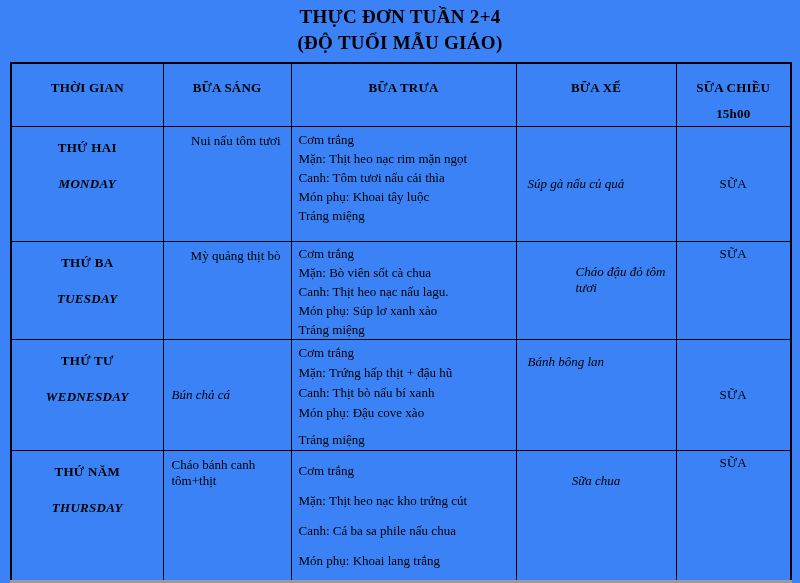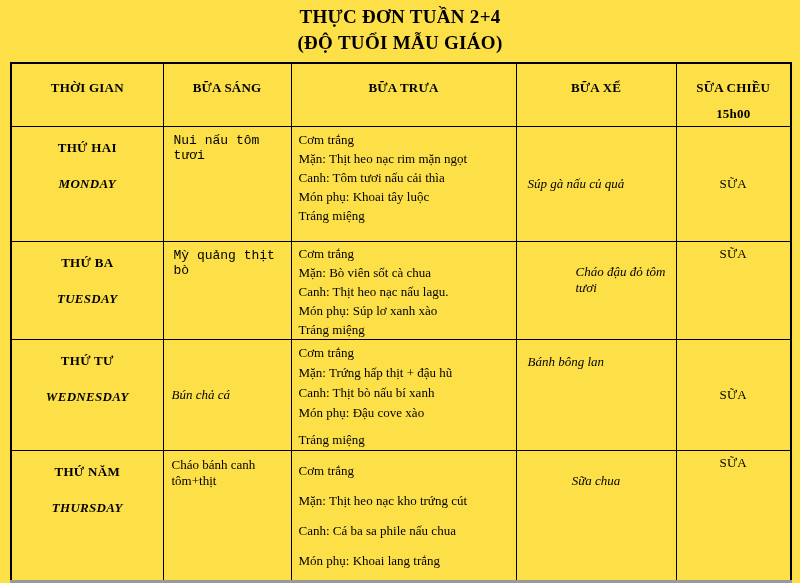--- a/index.html
+++ b/index.html
@@ -1,19 +1,19 @@
 <!DOCTYPE html>
 <html><head>
 <meta charset="utf-8">
 <style>
   html,body{margin:0;padding:0;background:#ffffff;}
   .page{
     position:relative;
     width:800px;height:583px;
-    background:#fde047;
+    background:#3b82f6;
     overflow:hidden;
     font-family:"Liberation Serif","DejaVu Serif",serif;
     color:#000;
   }
   .title{
     text-align:center;
     font-weight:bold;
     font-size:19px;
     line-height:26px;
     padding-top:4px;
@@ -45,21 +45,21 @@
   td.day{
     text-align:center;
     font-weight:bold;
     vertical-align:top;
     padding-top:13px !important;
     letter-spacing:0.3px;
   }
   td.day .en{margin-top:20px;font-style:italic;}
   td.bf{vertical-align:top;}
   td.bf .txt{padding:6px 8px 0 8px;}
-  td.bf-center .txt{text-align:left;padding:6px 10px 0 10px;font-family:Liberation Mono, monospace;}
+  td.bf-center .txt{text-align:right;padding:6px 10px 0 10px;}
   td.bf-mid{vertical-align:middle;}
   td.bf-mid .txt{padding:0 0 0 8px;font-style:italic;}
   td.lunch{vertical-align:top;}
   td.lunch .ln{padding:0 4px 0 7px;line-height:19px;}
   tr.r1 td.lunch .ln{line-height:19px;}
   tr.r1 td.lunch .ln:first-child{padding-top:3px;}
   tr.r2 td.lunch .ln:first-child{padding-top:2px;}
   tr.r3 td.lunch .ln{line-height:20px;}
   tr.r3 td.lunch .ln:first-child{padding-top:3px;}
   tr.r3 td.lunch .ln.gap{margin-top:7px;}

